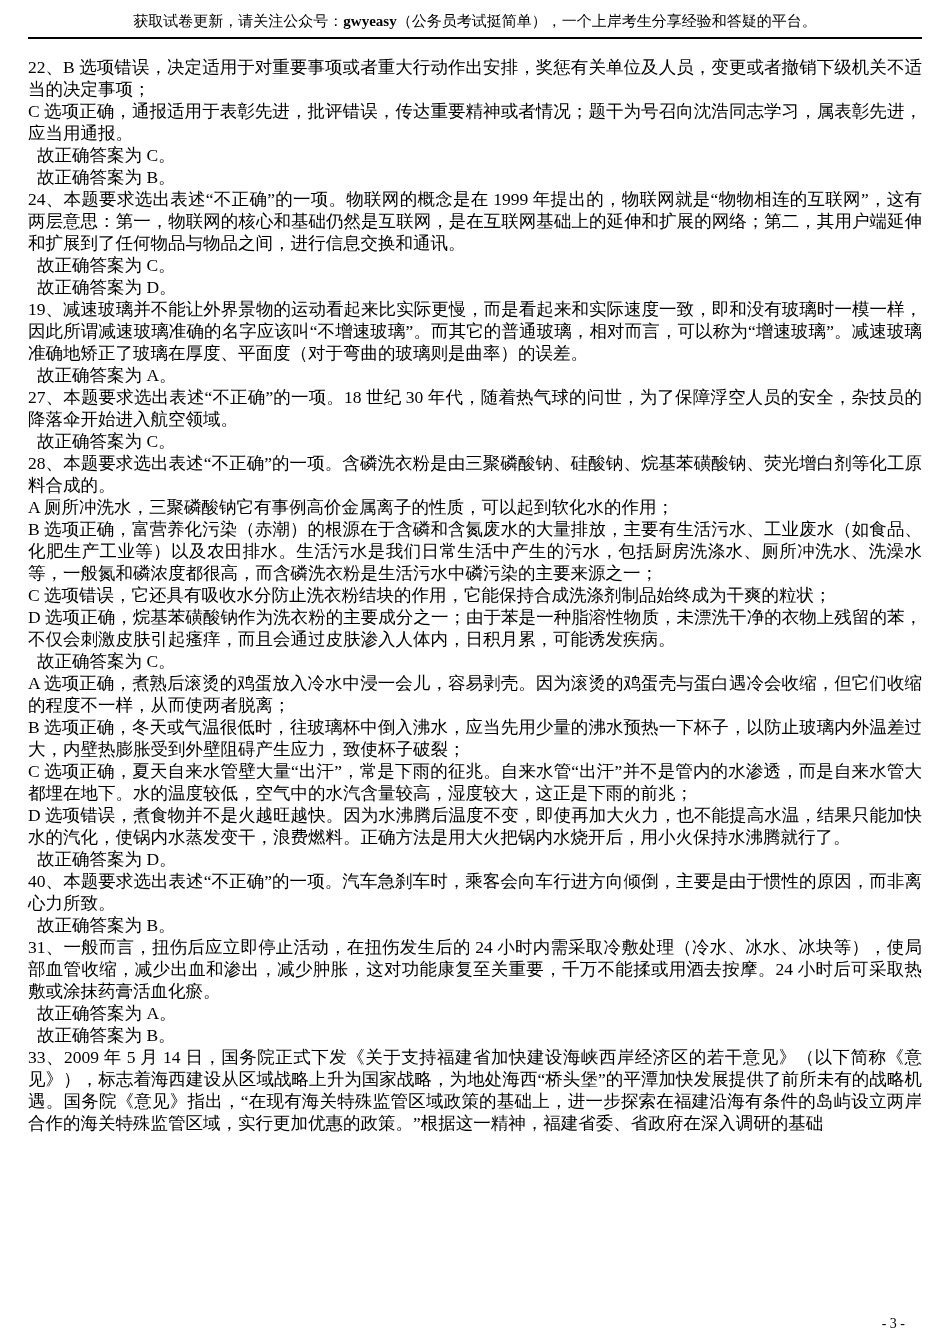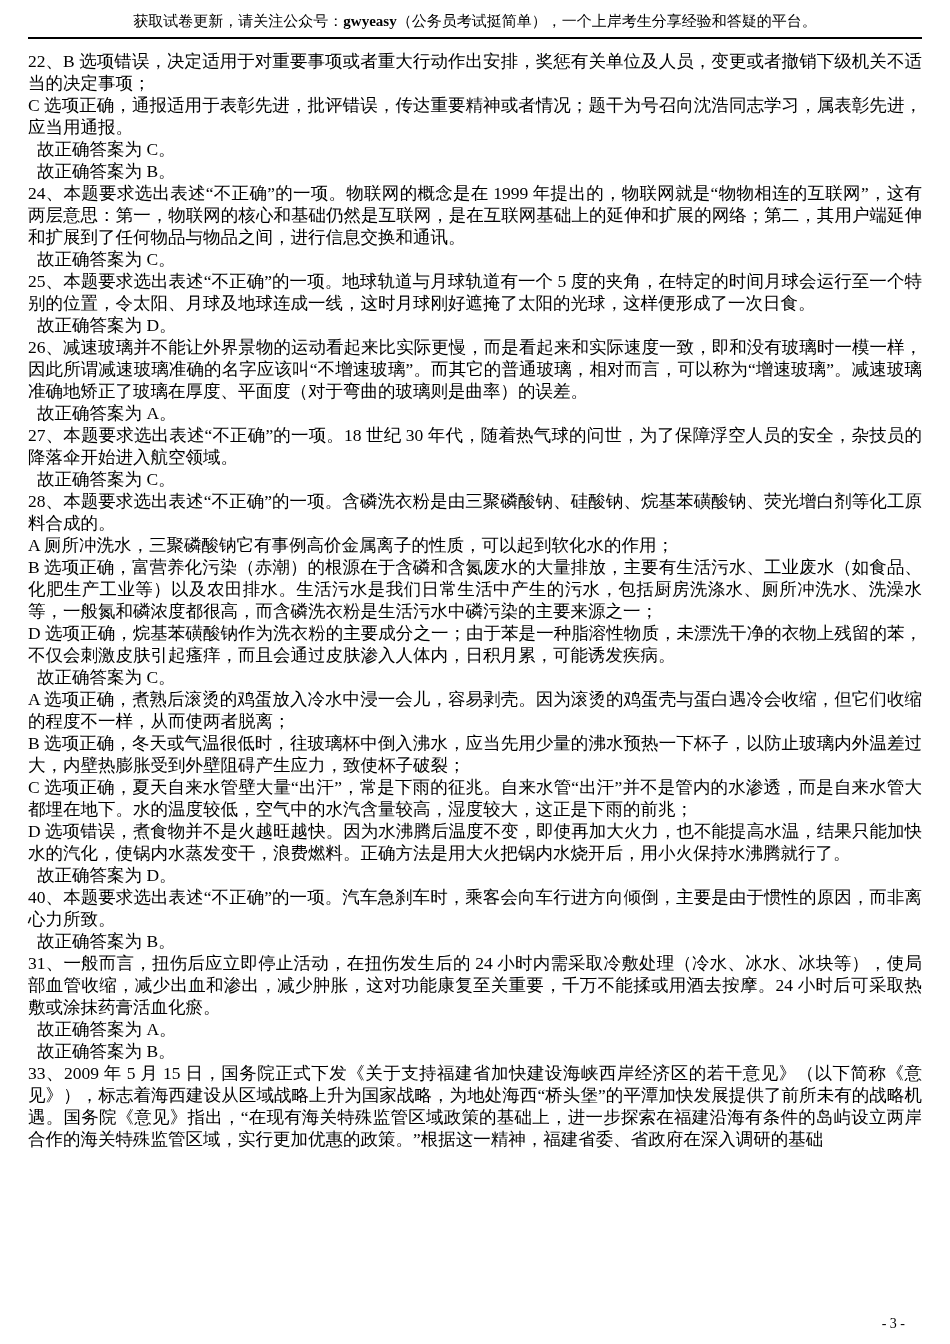--- a/index.html
+++ b/index.html
@@ -21,21 +21,21 @@
   }
   .header {
     text-align: center;
     font-size: 15px;
     padding-bottom: 6px;
     border-bottom: 2px solid #000;
     white-space: nowrap;
   }
   .header b { font-weight: bold; }
   .content {
-    margin-top: 11px;
+    margin-top: 17px;
     font-size: 17.5px;
     line-height: 22px;
     text-align: justify;
   }
   .content p { margin: 0; }
   .content p.answer { text-indent: 9px; }
   .footer {
     position: absolute;
     right: 45px;
     bottom: 12px;
@@ -49,39 +49,39 @@
 
   <div class="header"><span>获取试卷更新，请关注公众号：</span><b>gwyeasy</b><span>（公务员考试挺简单），一个上岸考生分享经验和答疑的平台。</span></div>
 
   <div class="content">
     <p class="para">22、B 选项错误，决定适用于对重要事项或者重大行动作出安排，奖惩有关单位及人员，变更或者撤销下级机关不适当的决定事项；</p>
     <p class="para">C 选项正确，通报适用于表彰先进，批评错误，传达重要精神或者情况；题干为号召向沈浩同志学习，属表彰先进，应当用通报。</p>
     <p class="para answer">故正确答案为 C。</p>
     <p class="para answer">故正确答案为 B。</p>
     <p class="para">24、本题要求选出表述“不正确”的一项。物联网的概念是在 1999 年提出的，物联网就是“物物相连的互联网”，这有两层意思：第一，物联网的核心和基础仍然是互联网，是在互联网基础上的延伸和扩展的网络；第二，其用户端延伸和扩展到了任何物品与物品之间，进行信息交换和通讯。</p>
     <p class="para answer">故正确答案为 C。</p>
-    <p class="para">25、本题要求选出表述“不正确”的一项。地球轨道与月球轨道有一个 5 度的夹角，在特定的时间月球会运行至一个特别的位置，令太阳、月球及地球连成一线，这时月球刚好遮掩了太阳的光球，这样便形成了一次日食。</p>
     <p class="para answer">故正确答案为 D。</p>
-    <p class="para">26、减速玻璃并不能让外界景物的运动看起来比实际更慢，而是看起来和实际速度一致，即和没有玻璃时一模一样，因此所谓减速玻璃准确的名字应该叫“不增速玻璃”。而其它的普通玻璃，相对而言，可以称为“增速玻璃”。减速玻璃准确地矫正了玻璃在厚度、平面度（对于弯曲的玻璃则是曲率）的误差。</p>
+    <p class="para">19、减速玻璃并不能让外界景物的运动看起来比实际更慢，而是看起来和实际速度一致，即和没有玻璃时一模一样，因此所谓减速玻璃准确的名字应该叫“不增速玻璃”。而其它的普通玻璃，相对而言，可以称为“增速玻璃”。减速玻璃准确地矫正了玻璃在厚度、平面度（对于弯曲的玻璃则是曲率）的误差。</p>
     <p class="para answer">故正确答案为 A。</p>
     <p class="para">27、本题要求选出表述“不正确”的一项。18 世纪 30 年代，随着热气球的问世，为了保障浮空人员的安全，杂技员的降落伞开始进入航空领域。</p>
     <p class="para answer">故正确答案为 C。</p>
     <p class="para">28、本题要求选出表述“不正确”的一项。含磷洗衣粉是由三聚磷酸钠、硅酸钠、烷基苯磺酸钠、荧光增白剂等化工原料合成的。</p>
     <p class="para">A 厕所冲洗水，三聚磷酸钠它有事例高价金属离子的性质，可以起到软化水的作用；</p>
     <p class="para">B 选项正确，富营养化污染（赤潮）的根源在于含磷和含氮废水的大量排放，主要有生活污水、工业废水（如食品、化肥生产工业等）以及农田排水。生活污水是我们日常生活中产生的污水，包括厨房洗涤水、厕所冲洗水、洗澡水等，一般氮和磷浓度都很高，而含磷洗衣粉是生活污水中磷污染的主要来源之一；</p>
+    <p class="para">C 选项错误，它还具有吸收水分防止洗衣粉结块的作用，它能保持合成洗涤剂制品始终成为干爽的粒状；</p>
     <p class="para">D 选项正确，烷基苯磺酸钠作为洗衣粉的主要成分之一；由于苯是一种脂溶性物质，未漂洗干净的衣物上残留的苯，不仅会刺激皮肤引起瘙痒，而且会通过皮肤渗入人体内，日积月累，可能诱发疾病。</p>
     <p class="para answer">故正确答案为 C。</p>
     <p class="para">A 选项正确，煮熟后滚烫的鸡蛋放入冷水中浸一会儿，容易剥壳。因为滚烫的鸡蛋壳与蛋白遇冷会收缩，但它们收缩的程度不一样，从而使两者脱离；</p>
     <p class="para">B 选项正确，冬天或气温很低时，往玻璃杯中倒入沸水，应当先用少量的沸水预热一下杯子，以防止玻璃内外温差过大，内壁热膨胀受到外壁阻碍产生应力，致使杯子破裂；</p>
     <p class="para">C 选项正确，夏天自来水管壁大量“出汗”，常是下雨的征兆。自来水管“出汗”并不是管内的水渗透，而是自来水管大都埋在地下。水的温度较低，空气中的水汽含量较高，湿度较大，这正是下雨的前兆；</p>
     <p class="para">D 选项错误，煮食物并不是火越旺越快。因为水沸腾后温度不变，即使再加大火力，也不能提高水温，结果只能加快水的汽化，使锅内水蒸发变干，浪费燃料。正确方法是用大火把锅内水烧开后，用小火保持水沸腾就行了。</p>
     <p class="para answer">故正确答案为 D。</p>
     <p class="para">40、本题要求选出表述“不正确”的一项。汽车急刹车时，乘客会向车行进方向倾倒，主要是由于惯性的原因，而非离心力所致。</p>
     <p class="para answer">故正确答案为 B。</p>
     <p class="para">31、一般而言，扭伤后应立即停止活动，在扭伤发生后的 24 小时内需采取冷敷处理（冷水、冰水、冰块等），使局部血管收缩，减少出血和渗出，减少肿胀，这对功能康复至关重要，千万不能揉或用酒去按摩。24 小时后可采取热敷或涂抹药膏活血化瘀。</p>
     <p class="para answer">故正确答案为 A。</p>
     <p class="para answer">故正确答案为 B。</p>
-    <p class="para">33、2009 年 5 月 15 日，国务院正式下发《关于支持福建省加快建设海峡西岸经济区的若干意见》（以下简称《意见》），标志着海西建设从区域战略上升为国家战略，为地处海西“桥头堡”的平潭加快发展提供了前所未有的战略机遇。国务院《意见》指出，“在现有海关特殊监管区域政策的基础上，进一步探索在福建沿海有条件的岛屿设立两岸合作的海关特殊监管区域，实行更加优惠的政策。”根据这一精神，福建省委、省政府在深入调研的基础</p>
+    <p class="para">33、2009 年 5 月 14 日，国务院正式下发《关于支持福建省加快建设海峡西岸经济区的若干意见》（以下简称《意见》），标志着海西建设从区域战略上升为国家战略，为地处海西“桥头堡”的平潭加快发展提供了前所未有的战略机遇。国务院《意见》指出，“在现有海关特殊监管区域政策的基础上，进一步探索在福建沿海有条件的岛屿设立两岸合作的海关特殊监管区域，实行更加优惠的政策。”根据这一精神，福建省委、省政府在深入调研的基础</p>
   </div>
 
   <div class="footer">- 3 -</div>
 
 </div>
 
 </body></html>

